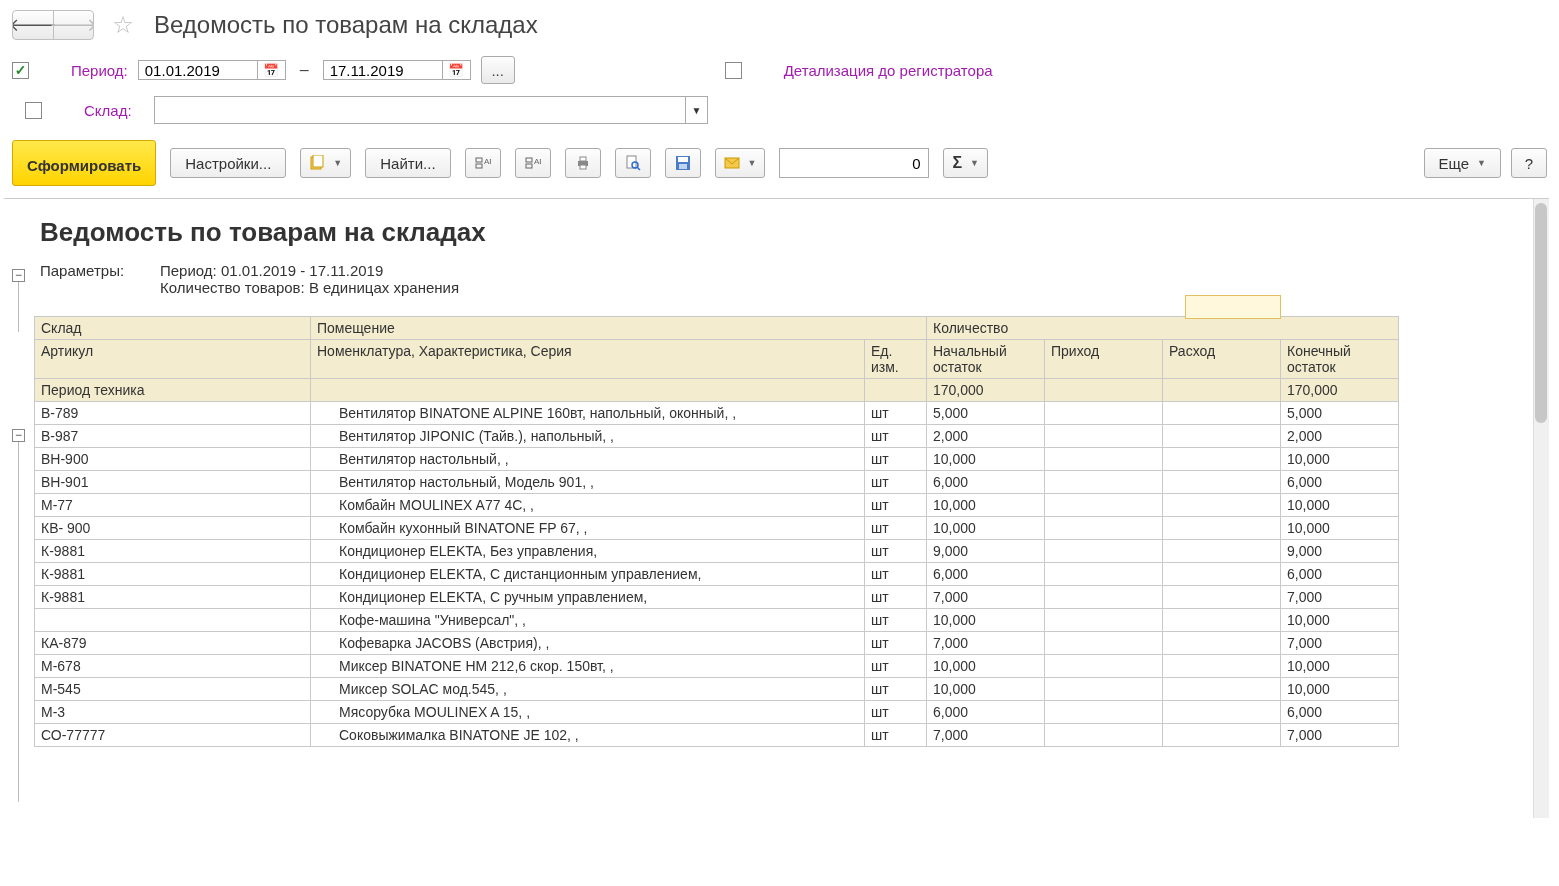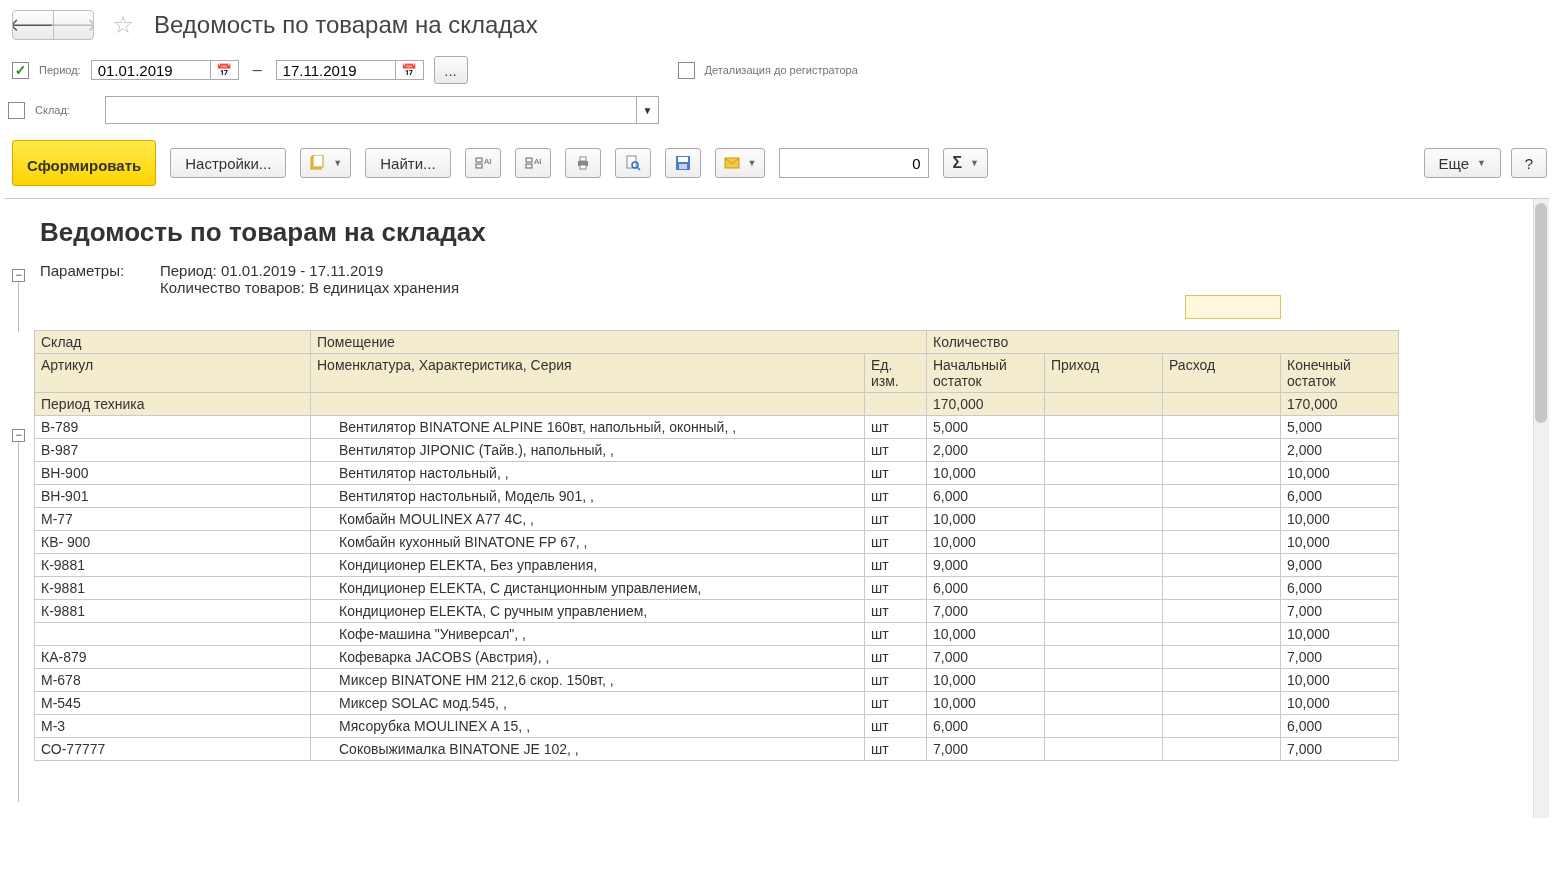--- a/index.html
+++ b/index.html
@@ -11,29 +11,29 @@
   .nav-btns { display: flex; border: 1px solid #c0c0c0; border-radius: 4px; overflow: hidden; background: linear-gradient(#fdfdfd,#eaeaea); }
   .nav-btn { width: 40px; height: 28px; display: flex; align-items: center; justify-content: center; font-size: 18px; color: #555; cursor: pointer; }
   .nav-btn + .nav-btn { border-left: 1px solid #c0c0c0; }
   .star-icon { width: 26px; height: 26px; display: flex; align-items: center; justify-content: center; color: #bbb; font-size: 24px; margin-left: 6px; }
   .page-title { font-size: 24px; color: #444; margin-left: 8px; }
 
   
   .filter-row { display: flex; align-items: center; gap: 10px; padding: 10px 12px 6px 12px; }
   .chk { width: 17px; height: 17px; border: 1px solid #888; display: inline-flex; align-items: center; justify-content: center; font-size: 14px; position: relative; cursor: pointer; }
   .chk.checked::after { content: "✓"; color: #2a8d2a; font-weight: bold; position: absolute; }
-  .lbl { font-size: 11px; color: #737373; }
+  .lbl { font-size: 15px; color: #a21caf; margin-left: 32px; }
   .date-field { display: inline-flex; border: 1px solid #aaa; height: 20px; }
   .date-input { border: none; width: 118px; padding: 0 6px; font-size: 15px; }
   .date-cal { width: 28px; border-left: 1px solid #aaa; display: flex; align-items: center; justify-content: center; font-size: 13px; cursor: pointer; color: #666; }
   .dash { padding: 0 4px; font-size: 16px; color: #444; }
   .small-btn { height: 28px; min-width: 34px; border: 1px solid #aaa; background: linear-gradient(#fdfdfd,#eaeaea); display: inline-flex; align-items: center; justify-content: center; padding: 0 8px; cursor: pointer; border-radius: 3px; font-size: 15px; color: #444; }
   .detail-group { display: flex; align-items: center; gap: 10px; margin-left: 200px; }
 
-  .filter-row2 { display: flex; align-items: center; gap: 10px; padding: 6px 12px 10px 8px; }
+  .filter-row2 { display: flex; align-items: center; gap: 10px; padding: 6px 12px 10px 25px; }
   .combo { display: inline-flex; border: 1px solid #aaa; height: 28px; }
   .combo-input { border: none; width: 530px; padding: 0 6px; }
   .combo-btn { width: 22px; border-left: 1px solid #aaa; display: flex; align-items: center; justify-content: center; font-size: 10px; cursor: pointer; }
 
   
   .toolbar { display: flex; align-items: center; gap: 14px; padding: 6px 12px 12px 12px; }
   .btn-primary { background: linear-gradient(#ffe84a,#ffd400); border: 1px solid #d4aa00; height: 46px; padding: 16px 14px; font-size: 15px; font-weight: 600; color: #333; border-radius: 3px; cursor: pointer; text-align: center; }
   .btn { height: 30px; border: 1px solid #aaa; background: linear-gradient(#fdfdfd,#eee); padding: 0 14px; font-size: 15px; color: #333; border-radius: 3px; display: inline-flex; align-items: center; justify-content: center; gap: 6px; cursor: pointer; }
   .btn.icon-only { padding: 0 8px; min-width: 36px; }
   .drop-arrow { font-size: 9px; color: #666; margin-left: 2px; }
@@ -46,21 +46,21 @@
   .report-scroll { position: absolute; left: 30px; right: 18px; top: 0; bottom: 0; overflow: auto; background: #fff; }
   .tree-gutter { position: absolute; left: 0; top: 0; bottom: 0; width: 30px; background: #fff; }
   .tree-handle { width: 13px; height: 13px; border: 1px solid #888; font-size: 12px; line-height: 10px; text-align: center; color: #555; position: absolute; left: 8px; cursor: pointer; background: #fff; }
   .tree-line { position: absolute; left: 14px; border-left: 1px solid #bbb; }
 
   .report-title { font-size: 26px; font-weight: bold; color: #333; padding: 18px 6px 8px 6px; }
   .report-params { display: flex; gap: 20px; padding: 6px; font-size: 15px; color: #333; }
   .report-params .plbl { min-width: 100px; }
   .yellow-cell { position: absolute; right: 250px; top: 96px; width: 96px; height: 24px; border: 1px solid #e0c060; background: #fff8dc; }
 
-  table.report { border-collapse: collapse; width: 1362px; margin-top: 28px; table-layout: fixed; }
+  table.report { border-collapse: collapse; width: 1362px; margin-top: 14px; table-layout: fixed; }
   table.report th, table.report td { border: 1px solid #c9c9c9; padding: 3px 6px; font-size: 14px; vertical-align: top; text-align: left; }
   table.report th { background: #f3eccf; font-weight: normal; color: #333; }
   .num { text-align: right; }
   .grp-row td { background: #f3eccf; }
   .nomen-cell { padding-left: 28px !important; }
 
   .vscroll-track { position: absolute; right: 0; top: 0; bottom: 0; width: 16px; background: #f0f0f0; border-left: 1px solid #ddd; }
   .vscroll-thumb { position: absolute; right: 2px; width: 12px; background: #c7c7c7; border-radius: 6px; top: 4px; height: 220px; }
 </style>
 </head>

